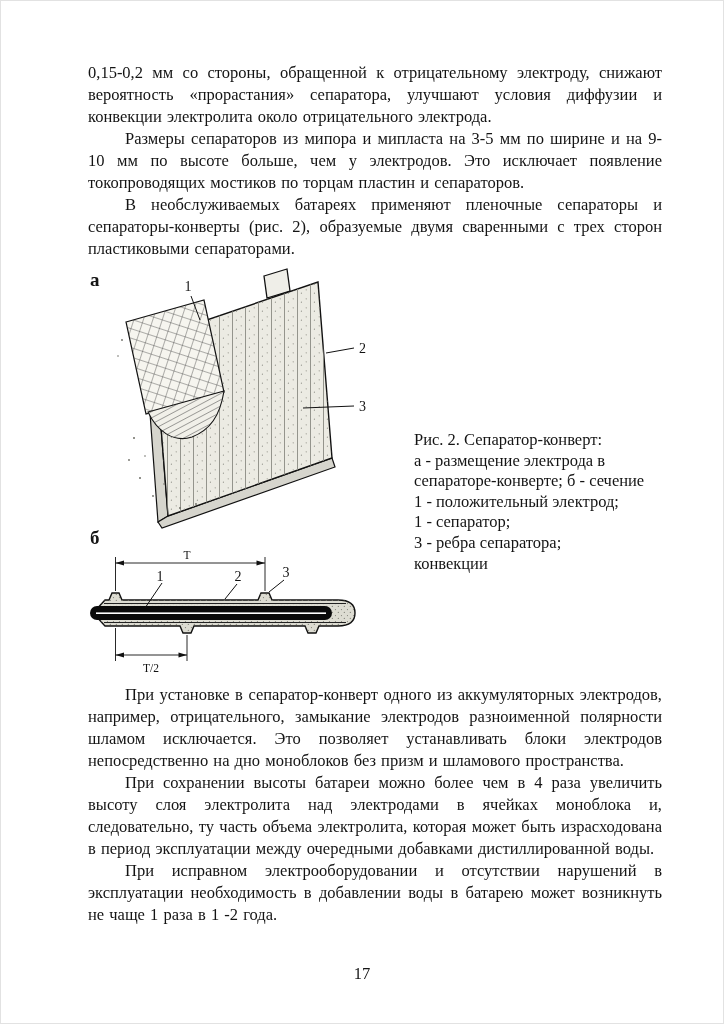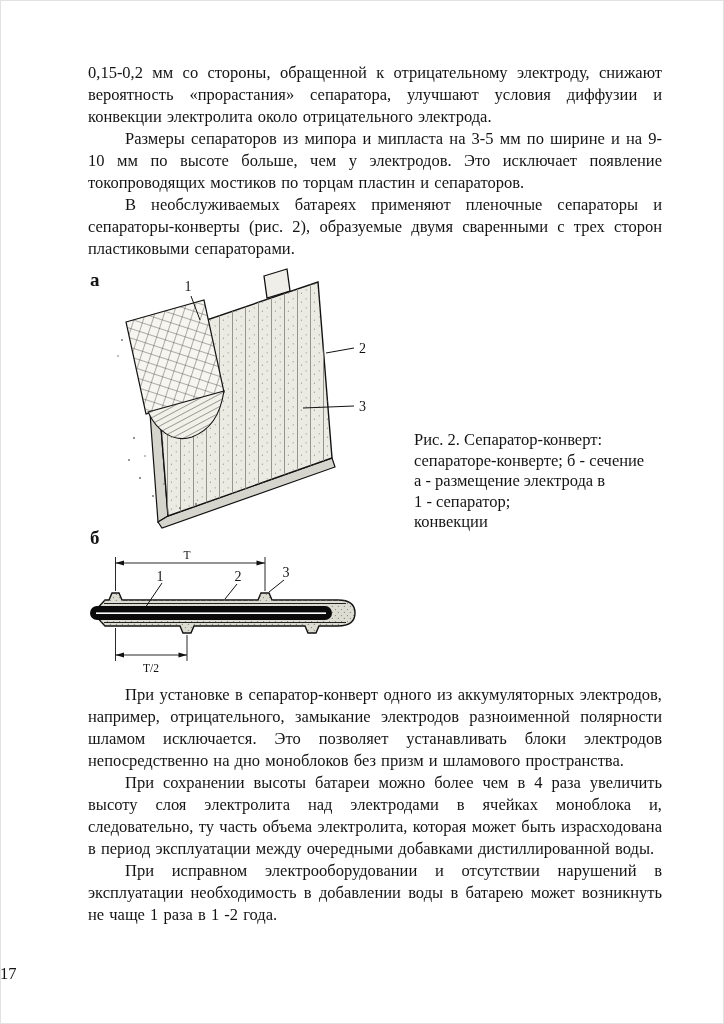--- a/index.html
+++ b/index.html
@@ -44,21 +44,21 @@
     fill:#111;
   }
   svg text.dim { font-size:11.5px; }
   .caption {
     position:absolute; left:308px; top:170px; width:268px;
     font-size:16.5px; line-height:20.6px;margin-left:18px;
   }
   .capline { white-space:nowrap; }
   .pagenum {
     position:absolute; left:0; right:0; bottom:40px;
-    text-align:left;
+    text-align:center;
     font-size:16.5px;
   }
 </style>
 </head>
 <body>
 
 <div class="page">
   <div class="content">
 
     <p class="body cont">0,15-0,2 мм со стороны, обращенной к отрицательному электроду, снижают вероятность «прорастания» сепаратора, улучшают условия диффузии и конвекции электролита около отрицательного электрода.</p>
@@ -153,23 +153,25 @@
         <line x1="74" y1="35" x2="57" y2="60" stroke="#111" stroke-width="1"></line>
         <text x="72" y="33" text-anchor="middle">1</text>
         <line x1="149" y1="36" x2="137" y2="51" stroke="#111" stroke-width="1"></line>
         <text x="150" y="33" text-anchor="middle">2</text>
         <line x1="196" y1="32" x2="181" y2="44" stroke="#111" stroke-width="1"></line>
         <text x="198" y="29" text-anchor="middle">3</text>
       </svg>
 
       <div class="caption">
         <div class="capline">Рис. 2. Сепаратор-конверт:</div>
+        <div class="capline">а - размещение электрода в</div>
         <div class="capline">сепараторе-конверте; б - сечение</div>
-        <div class="capline">а - размещение электрода в</div>
+        <div class="capline">1 - положительный электрод;</div>
         <div class="capline">1 - сепаратор;</div>
+        <div class="capline">3 - ребра сепаратора;</div>
         <div class="capline">конвекции</div>
       </div>
     </div>
 
     <p class="body">При установке в сепаратор-конверт одного из аккумуляторных электродов, например, отрицательного, замыкание электродов разноименной полярности шламом исключается. Это позволяет устанавливать блоки электродов непосредственно на дно моноблоков без призм и шламового пространства.</p>
     <p class="body">При сохранении высоты батареи можно более чем в 4 раза увеличить высоту слоя электролита над электродами в ячейках моноблока и, следовательно, ту часть объема электролита, которая может быть израсходована в период эксплуатации между очередными добавками дистиллированной воды.</p>
     <p class="body">При исправном электрооборудовании и отсутствии нарушений в эксплуатации необходимость в добавлении воды в батарею может возникнуть не чаще 1 раза в 1 -2 года.</p>
   </div>
 
   <div class="pagenum">17</div>

